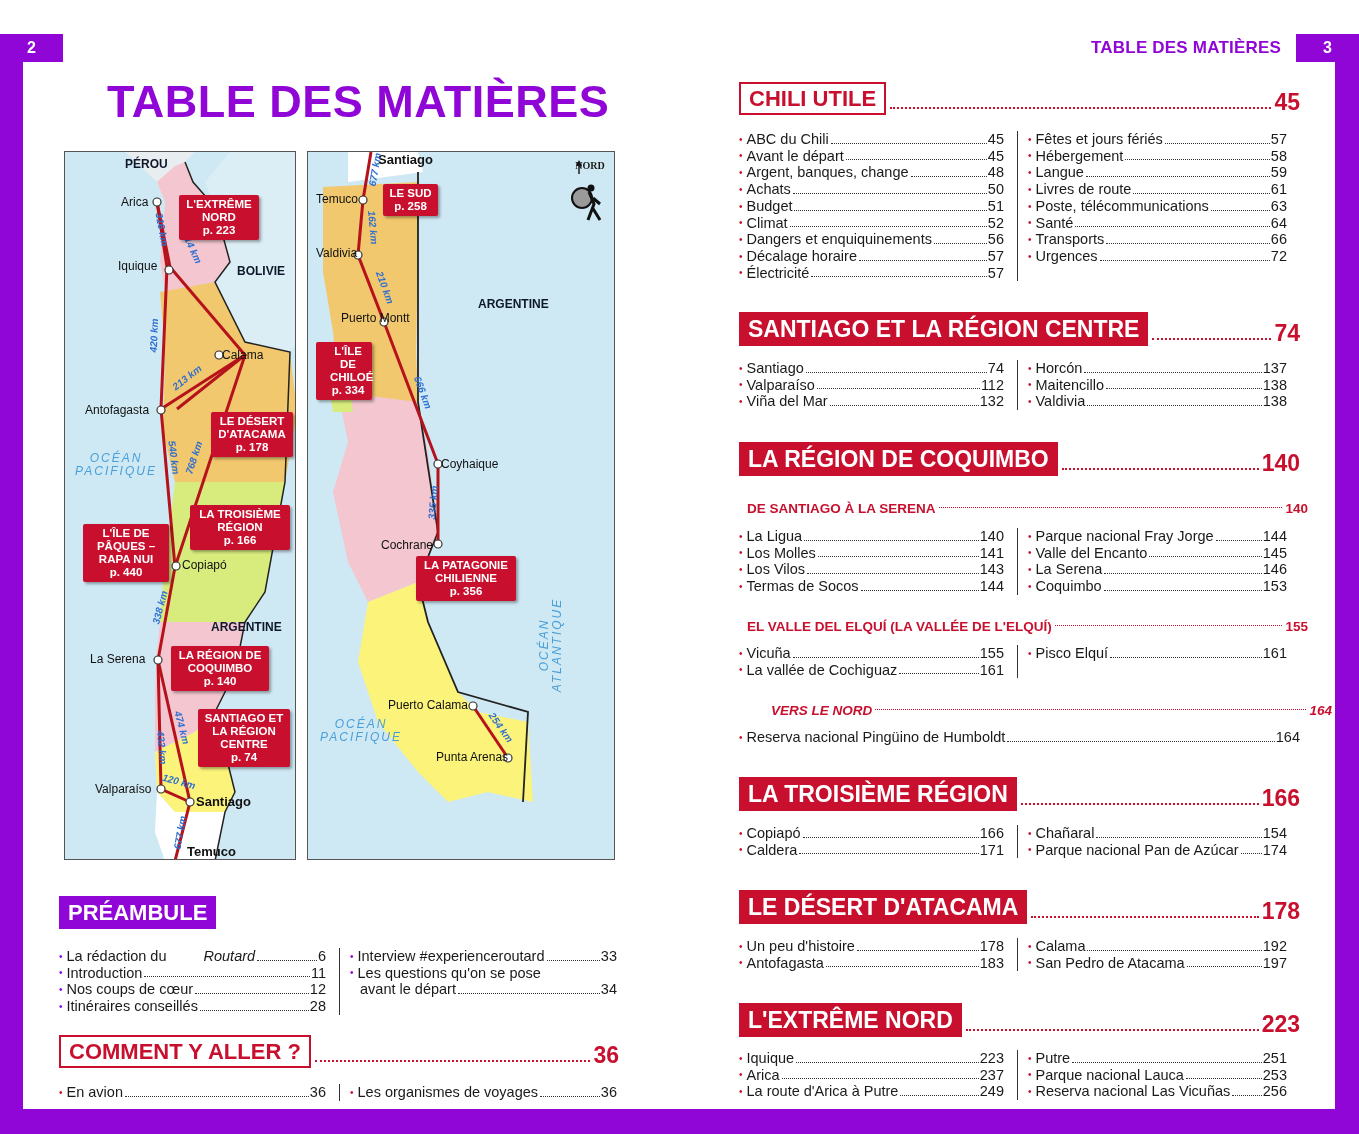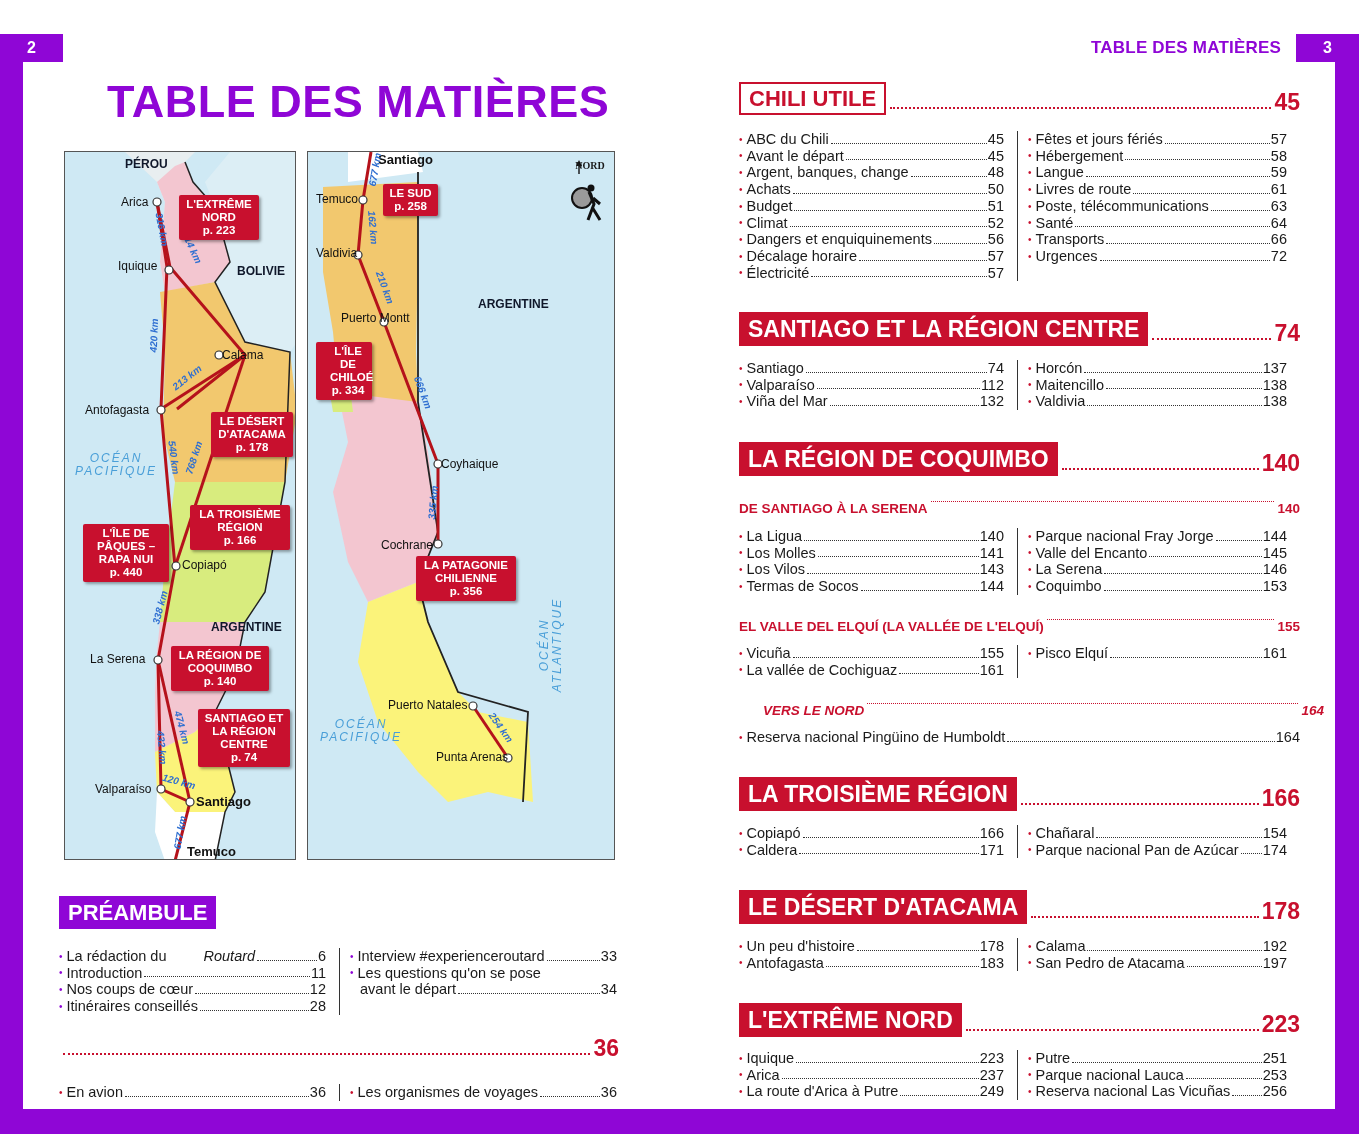--- a/index.html
+++ b/index.html
@@ -31,21 +31,21 @@
   .north { position: absolute; left: 262px; top: 8px; width: 40px; text-align: center; font-family: "Liberation Serif", serif; font-weight: bold; font-size: 10px; }
 
   
   .sec { position: absolute; display: flex; align-items: flex-end; }
   .sec .box-red { background: #c8102e; color: #fff; font-weight: bold; font-size: 23px; padding: 4px 9px 3px; white-space: nowrap; }
   .sec .box-out { border: 2px solid #c8102e; color: #c8102e; font-weight: bold; font-size: 22px; padding: 2px 8px 1px; white-space: nowrap; background: #fff; }
   .sec .box-purple { background: #8f06d6; color: #fff; font-weight: bold; font-size: 22px; padding: 4px 9px 3px; white-space: nowrap; }
   .sec .dots { flex: 1; border-bottom: 2px dotted #c8102e; margin: 0 3px 6px 4px; height: 1px; }
   .sec .pg { color: #c8102e; font-weight: bold; font-size: 23px; line-height: 26px; }
 
-  .sub { position: absolute; display: flex; align-items: flex-start; color: #c8102e; font-weight: bold; font-size: 13.5px; }
+  .sub { position: absolute; display: flex; align-items: center; color: #c8102e; font-weight: bold; font-size: 13.5px; margin-left: 8px; }
   .sub .dots { flex: 1; border-bottom: 1.5px dotted #c8102e; margin: 0 3px 3px 3px; }
 
   
   .cols { position: absolute; display: flex; }
   .col { display: flex; flex-direction: column; }
   .col + .col { border-left: 1px solid #333; margin-left: 13px; padding-left: 10px; }
   .entry { display: flex; align-items: flex-end; font-size: 14.5px; line-height: 16.7px; color: #1a1a1a; white-space: nowrap; }
   .entry .b { color: #c8102e; font-size: 10px; margin-right: 4px; line-height: 16px; }
   .entry.p .b { color: #8f06d6; }
   .entry .dots { flex: 1; border-bottom: 1.5px dotted #333; margin: 0 1px 4px 2px; min-width: 4px; }
@@ -175,21 +175,21 @@
   <div class="north">NORD</div>
   <div class="country" style="left:170px;top:145px;">ARGENTINE</div>
   <div class="ocean" style="left:8px;top:566px;width:90px;">OCÉAN PACIFIQUE</div>
   <div class="ocean" style="left:230px;top:470px;width:110px;transform:rotate(-90deg);transform-origin:left top;top:548px;">OCÉAN ATLANTIQUE</div>
   <div class="city big" style="left:70px;top:0px;">Santiago</div>
   <div class="city" style="left:8px;top:40px;">Temuco</div>
   <div class="city" style="left:8px;top:94px;">Valdivia</div>
   <div class="city" style="left:33px;top:160px;line-height:12px;">Puerto Montt</div>
   <div class="city" style="left:133px;top:305px;">Coyhaique</div>
   <div class="city" style="left:73px;top:386px;">Cochrane</div>
-  <div class="city" style="left:80px;top:546px;">Puerto Natales</div>
+  <div class="city" style="left:80px;top:546px;">Puerto Calama</div>
   <div class="city" style="left:128px;top:598px;">Punta Arenas</div>
   <div class="km" style="left:50px;top:12px;transform:rotate(-80deg);">677 km</div>
   <div class="km" style="left:48px;top:70px;transform:rotate(85deg);">162 km</div>
   <div class="km" style="left:60px;top:130px;transform:rotate(70deg);">210 km</div>
   <div class="km" style="left:98px;top:235px;transform:rotate(70deg);">666 km</div>
   <div class="km" style="left:108px;top:345px;transform:rotate(-85deg);">335 km</div>
   <div class="km" style="left:176px;top:570px;transform:rotate(55deg);">254 km</div>
   <div class="region-label" style="left:75px;top:32px;width:55px;">
       <div>LE SUD</div>
       <div>p. 258</div>
@@ -249,20 +249,21 @@
       <div class="row" style="padding-left:10px;">
           <span class="t">avant le départ</span>
           <span class="dots" style="flex:1;border-bottom:1.5px dotted #333;margin:0 1px 4px 2px;"></span>
           <span class="n">34</span>
         </div>
     </div>
   </div>
 </div>
 
 <div class="sec" style="left:59px;top:1035px;width:560px;">
+  <div class="box-out">COMMENT Y ALLER ?</div>
   <span class="dots"></span>
   <span class="pg">36</span>
 </div>
 <div class="cols" style="left:59px;top:1084px;">
   <div class="col" style="width:267px;">
     <div class="entry">
         <span class="b">•</span>
         <span class="t">En avion</span>
         <span class="dots"></span>
         <span class="n">36</span>

